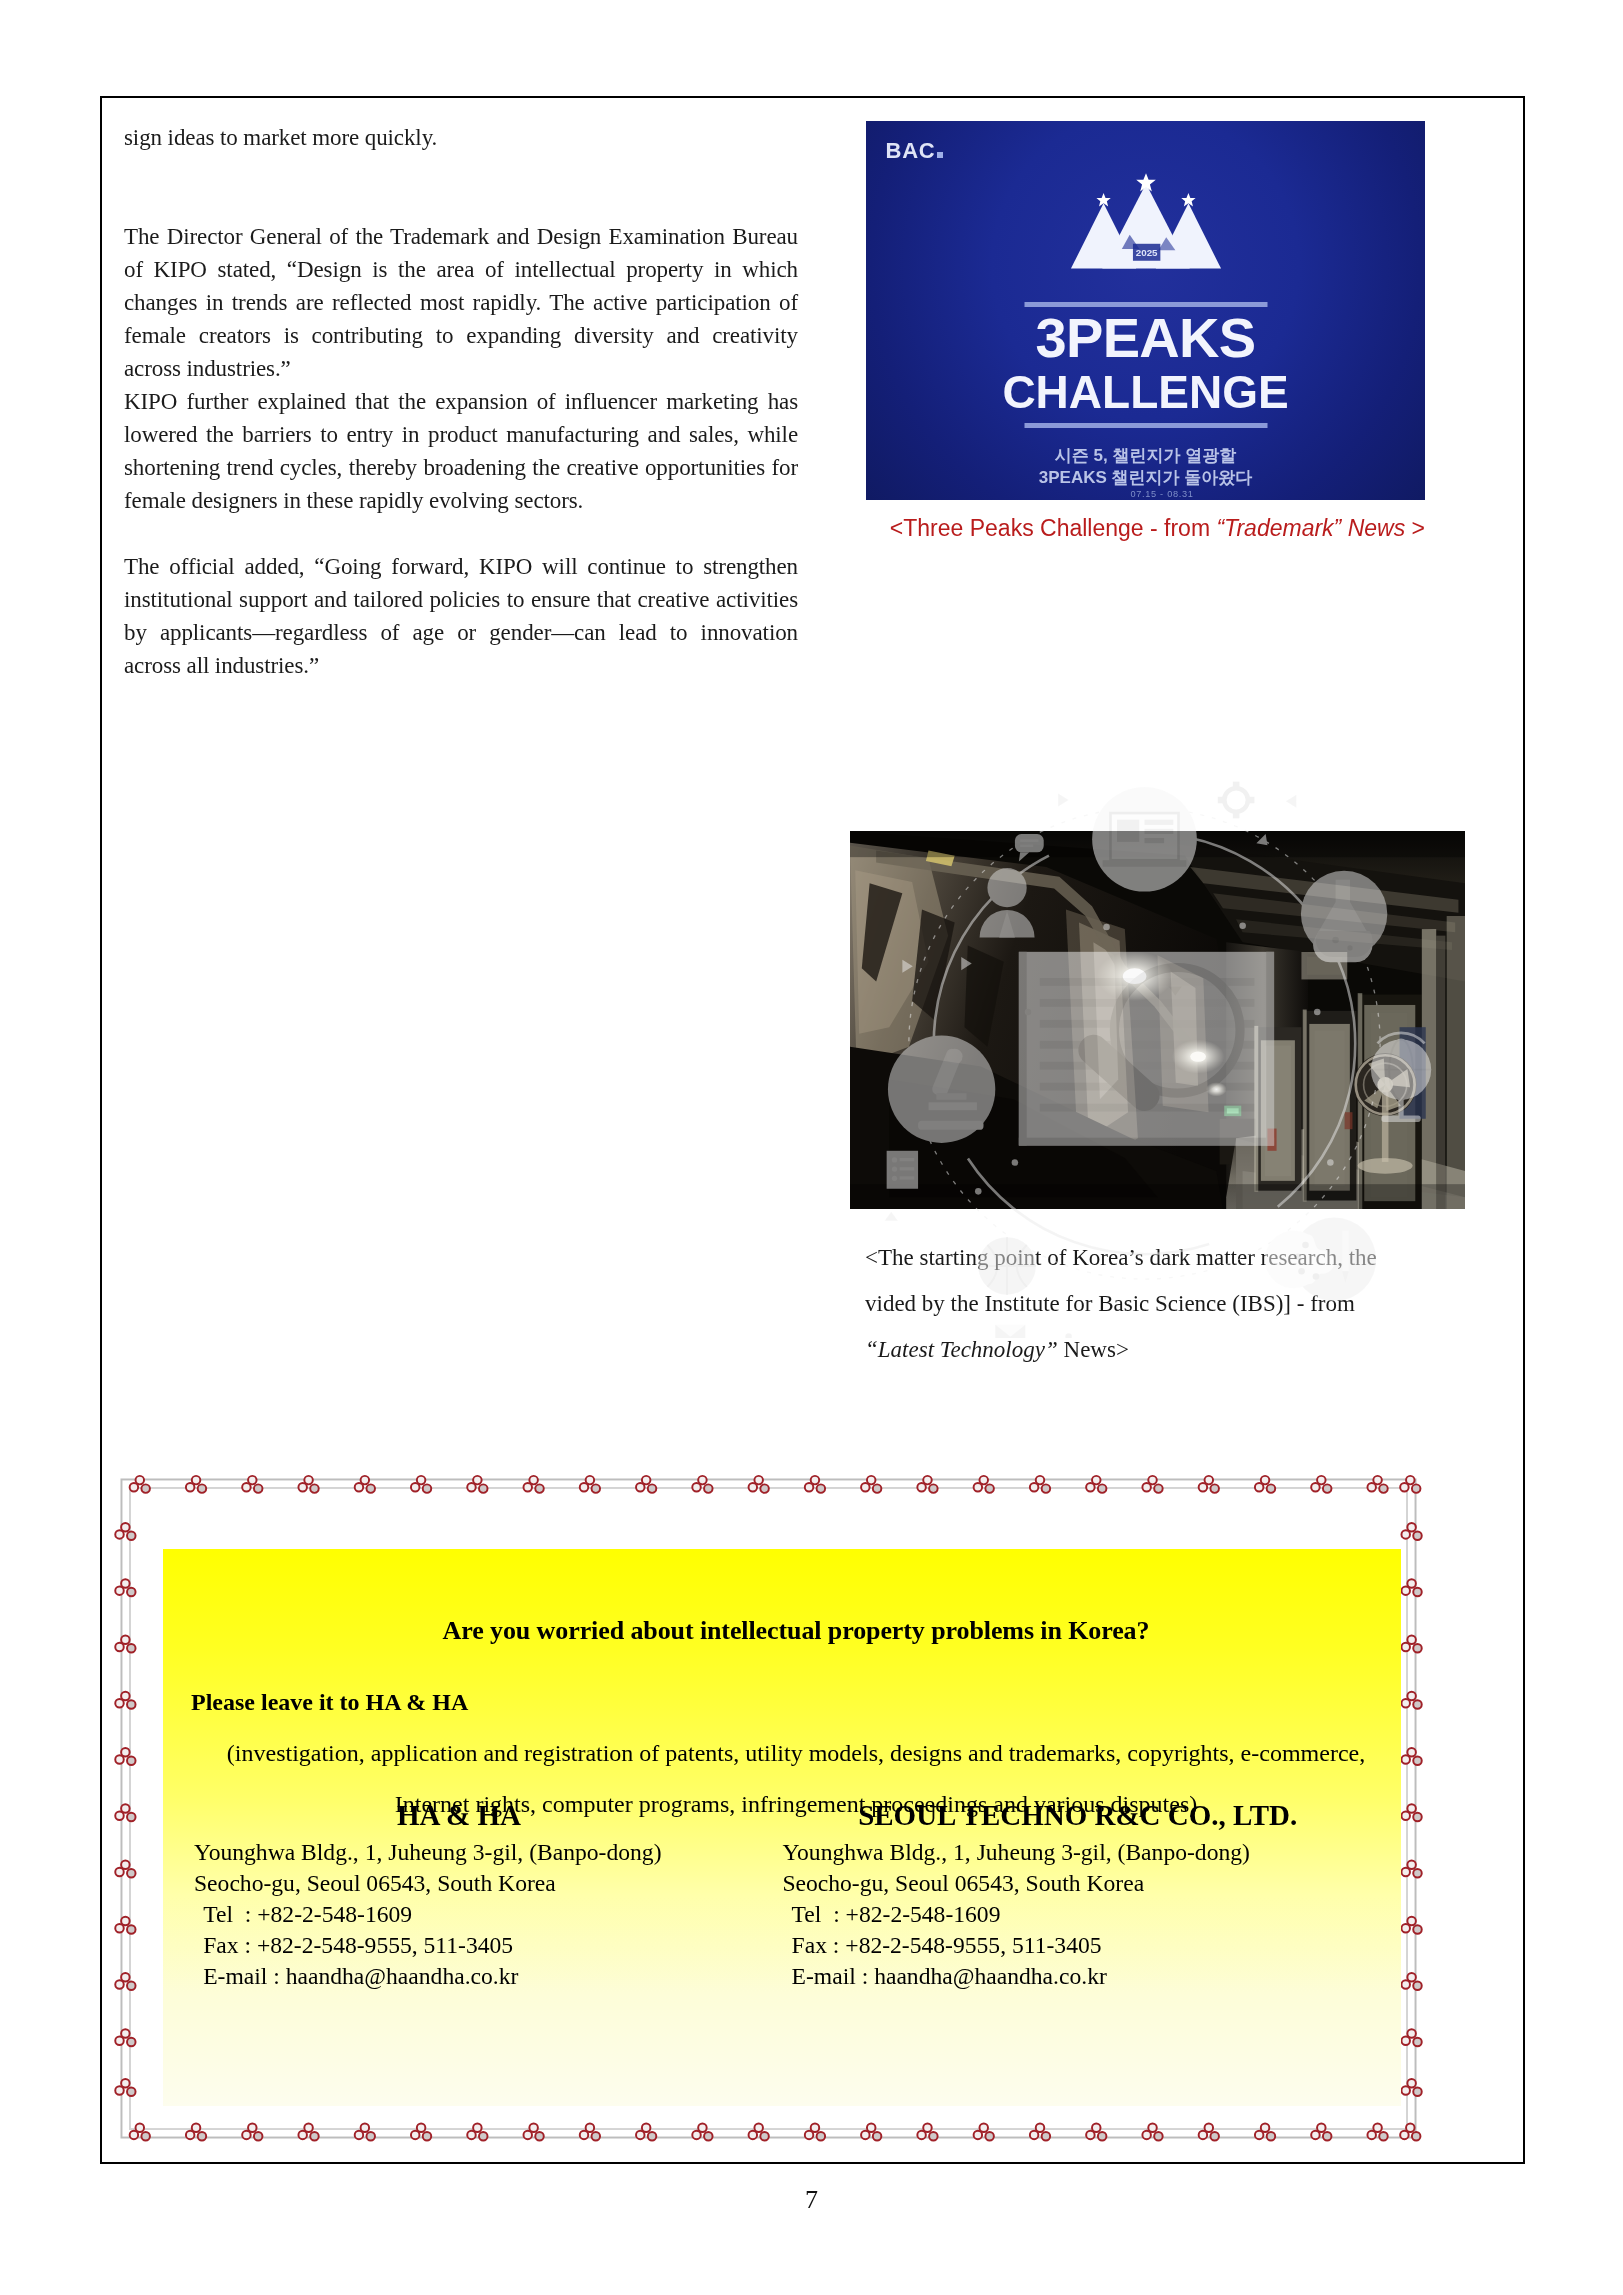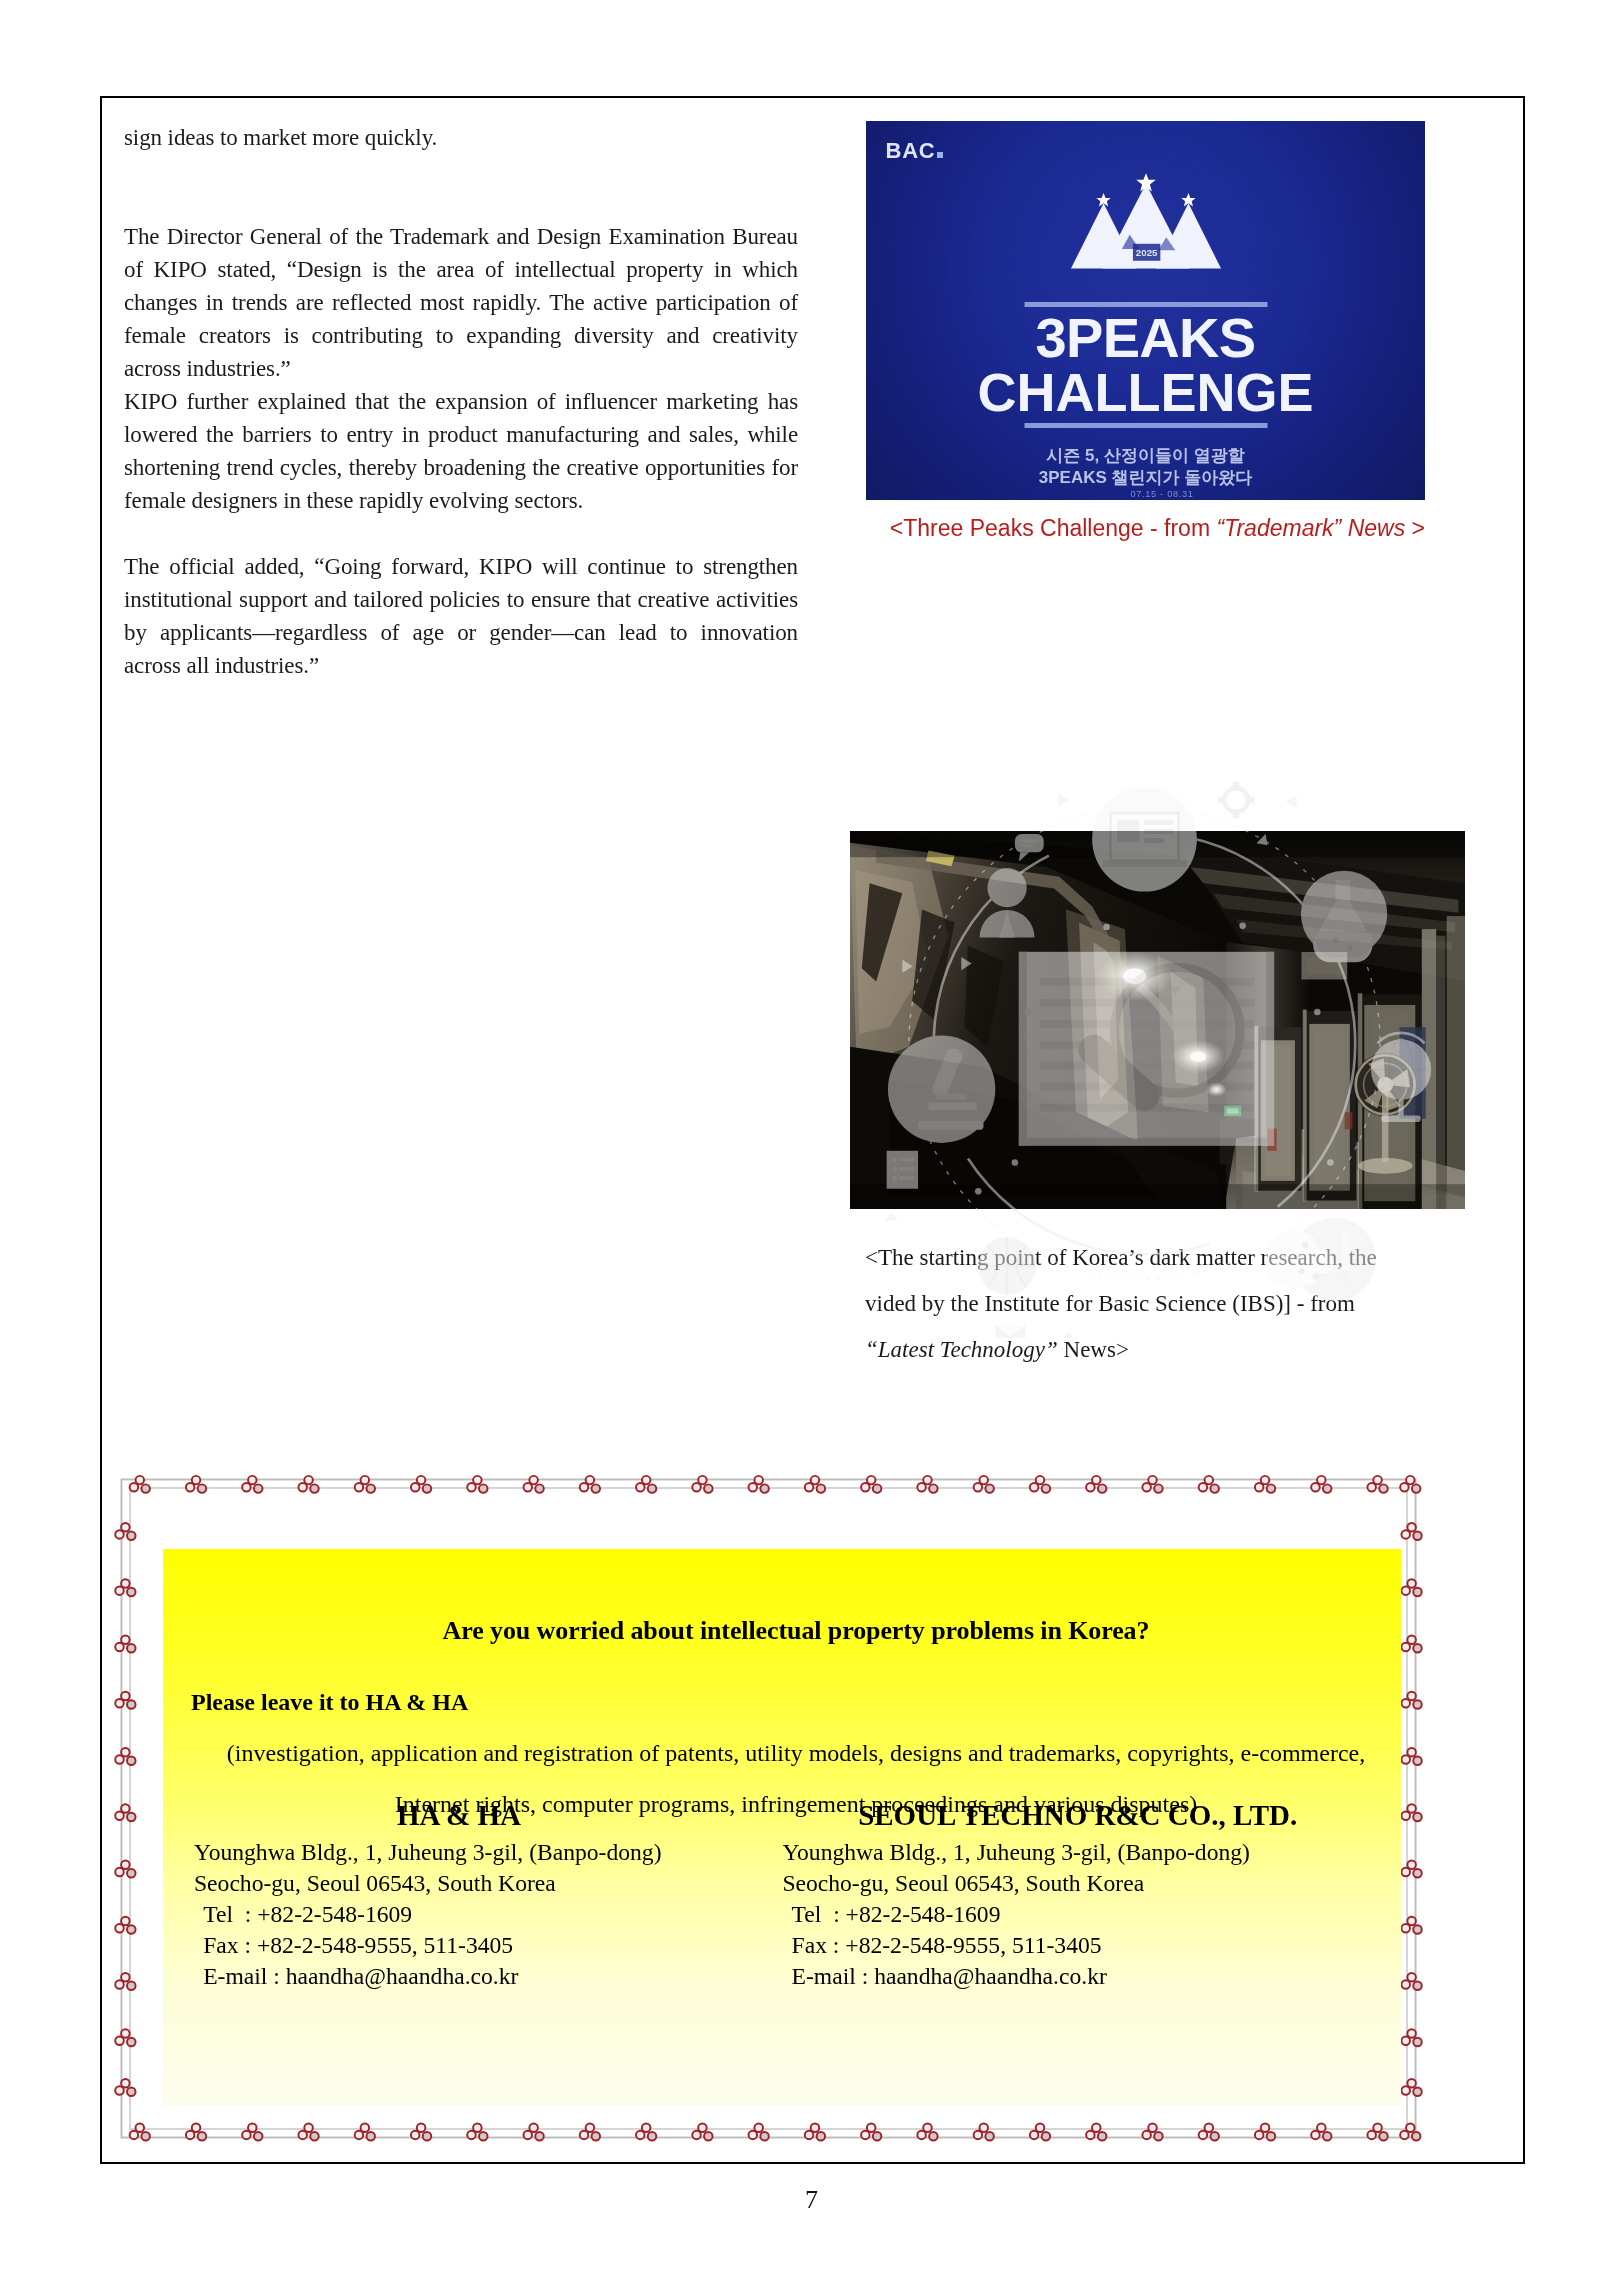--- a/index.html
+++ b/index.html
@@ -101,21 +101,21 @@
     left: 0; right: 0;
     top: 190px;
     text-align: center;
     font-family: "Liberation Sans", sans-serif;
     font-weight: bold;
     font-size: 56px;
     line-height: 54px;
     letter-spacing: -0.7px;
     color: #f2f4fd;
   }
-  .poster-title .line2 { font-size: 54px; letter-spacing: 0px; }
+  .poster-title .line2 { font-size: 46px; letter-spacing: 0px; }
   .poster-rule {
     position: absolute;
     left: 50%;
     transform: translateX(-50%);
     width: 243px;
     height: 4.6px;
     background: #8b9ad8;
   }
   .poster-rule.top { top: 181px; }
   .poster-rule.bottom { top: 302px; }
@@ -330,21 +330,21 @@
       </svg>
 
       <div class="poster-rule top"></div>
       <div class="poster-title">
         <div>3PEAKS</div>
         <div class="line2">CHALLENGE</div>
       </div>
       <div class="poster-rule bottom"></div>
 
       <div class="poster-kr">
-        <div>시즌 5, 산정이들이 열광할</div>
+        <div>시즌 5, 챌린지가 열광할</div>
         <div>3PEAKS 챌린지가 돌아왔다</div>
       </div>
       <div class="poster-date">07.15 - 08.31</div>
     </div>
 
     <div class="caption caption-center"><span>&lt;Three Peaks Challenge - from </span><em>“Trademark” News</em><span> &gt;</span></div>
 
     <div class="tunnel-photo">
       <svg width="615" height="378" viewBox="0 0 940 578" preserveAspectRatio="none">
         <defs>

